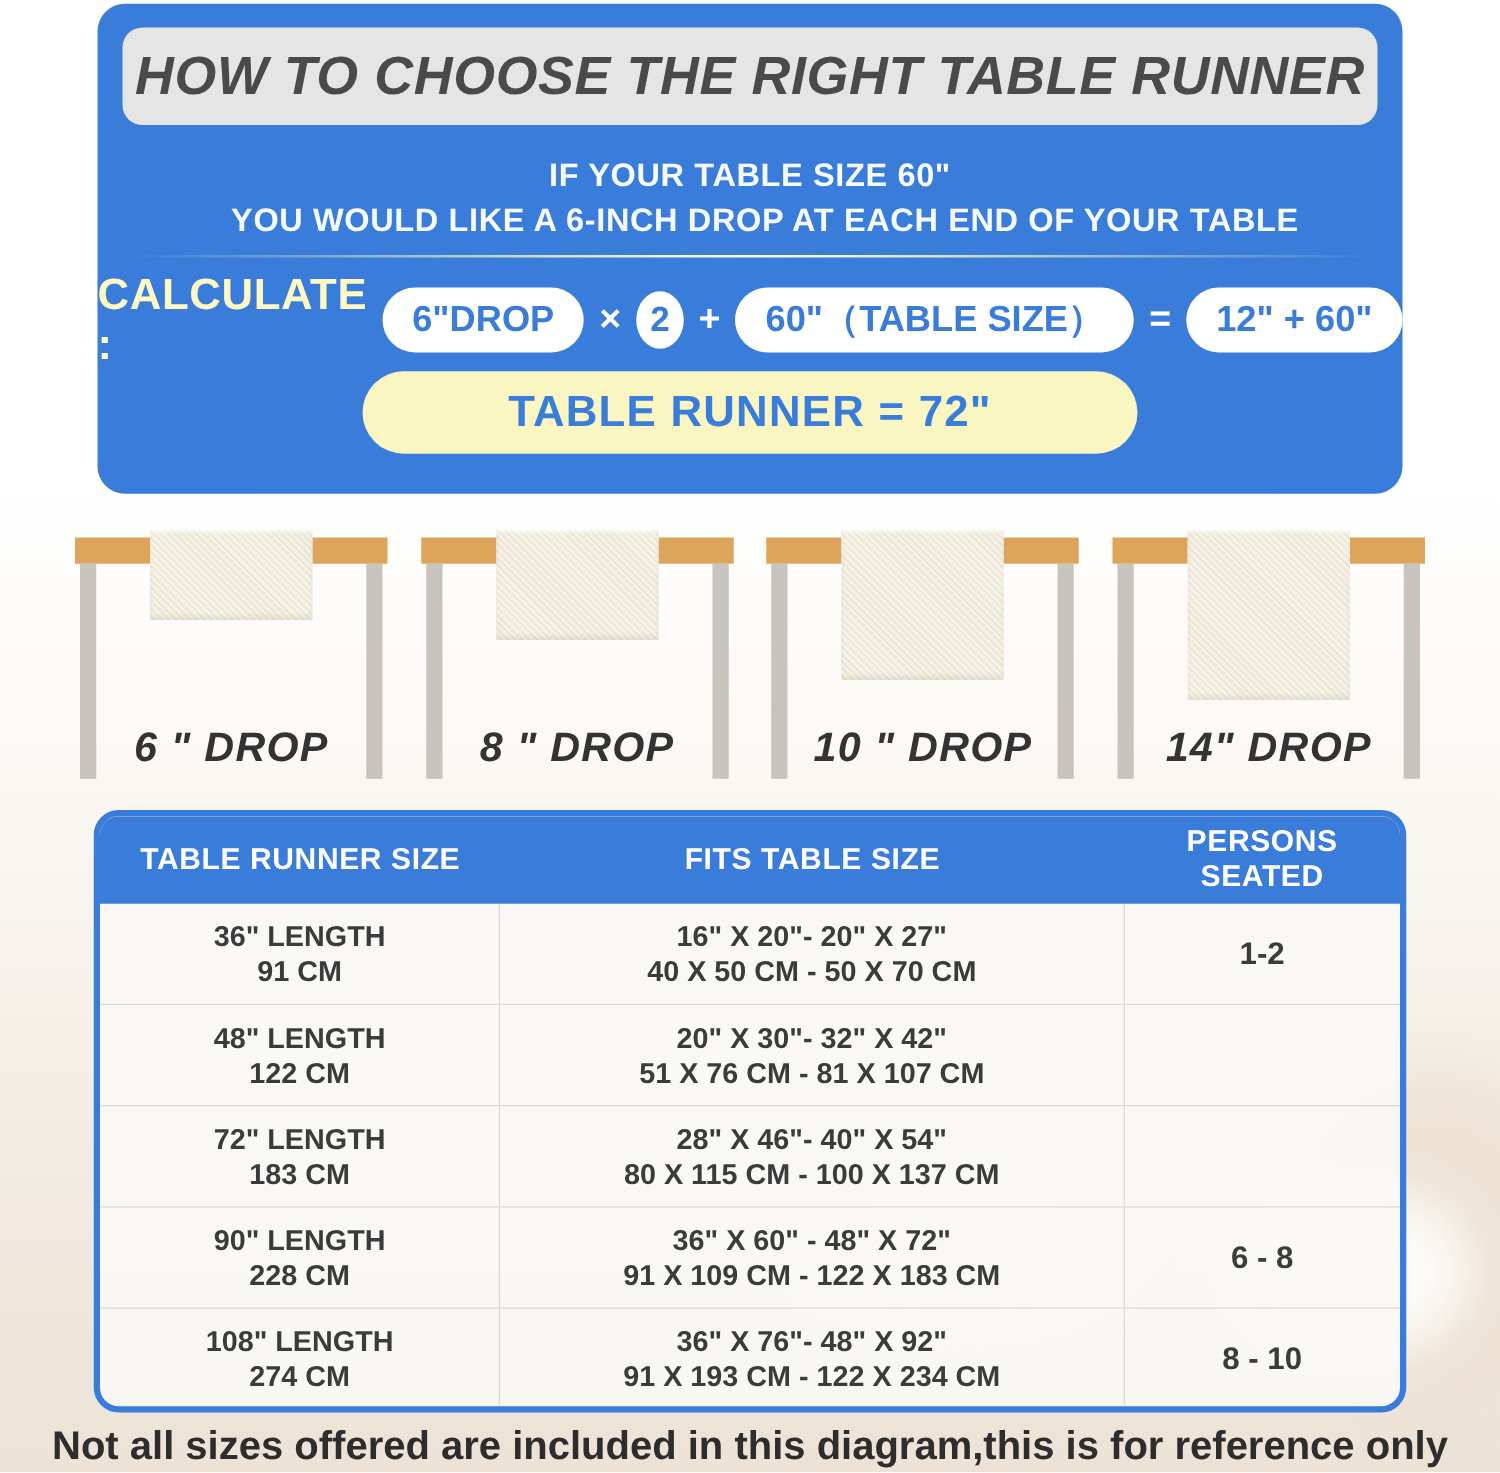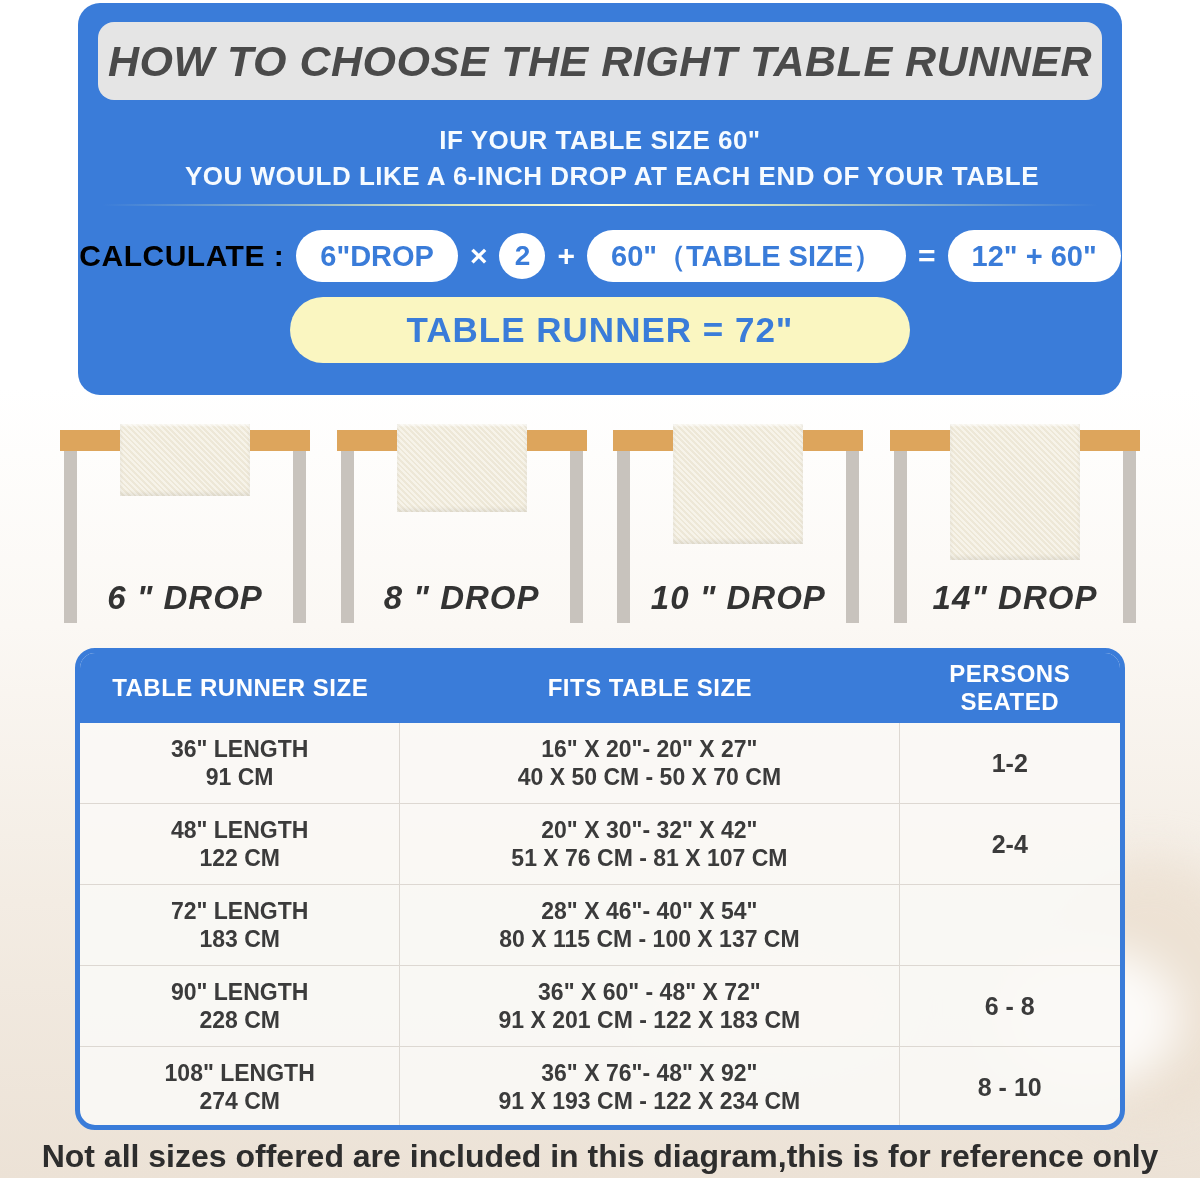--- a/index.html
+++ b/index.html
@@ -23,21 +23,21 @@
     letter-spacing:0.5px;white-space:nowrap;}
   .intro-line{position:absolute;left:0;width:100%;text-align:center;color:#f6fbff;
     font-weight:700;font-size:26px;letter-spacing:0.5px;}
   .intro-1{top:122px;}
   .intro-2{top:158px;padding-left:12px;}
   .glow-line{position:absolute;left:24px;right:24px;top:201px;height:2px;
     background:linear-gradient(90deg,rgba(243,248,186,0) 0%,rgba(243,248,186,0.85) 35%,
       #fdffda 50%,rgba(243,248,186,0.85) 65%,rgba(243,248,186,0) 100%);}
   .calc-row{position:absolute;left:0;top:224px;width:100%;height:58px;
     display:flex;align-items:center;justify-content:center;gap:12px;}
-  .calc-label{color:#000000;font-weight:800;font-size:30px;letter-spacing:0.5px;}
+  .calc-label{color:#fef9c3;font-weight:800;font-size:35px;letter-spacing:0.5px;}
   .pill{background:#ffffff;color:#3a7cd9;font-weight:800;font-size:29px;
     height:52px;line-height:52px;border-radius:26px;padding:0 24px;white-space:nowrap;}
   .op{color:#ffffff;font-weight:800;font-size:30px;}
   .mult-circle{background:#ffffff;color:#3a7cd9;font-weight:800;font-size:28px;
     width:46px;height:46px;border-radius:50%;text-align:center;line-height:46px;}
   .result-pill{position:absolute;left:50%;transform:translateX(-50%);top:294px;
     width:620px;height:66px;background:#faf6c1;border-radius:33px;
     display:flex;align-items:center;justify-content:center;}
   .result-pill span{color:#3a7cd9;font-weight:800;font-size:35px;letter-spacing:1px;}
 
@@ -169,42 +169,39 @@
     </div>
         <div class="size-row">
       <div class="cell c1">
         <span>48" LENGTH</span>
         <span>122 CM</span>
       </div>
       <div class="cell c2">
         <span>20" X 30"- 32" X 42"</span>
         <span>51 X 76 CM - 81 X 107 CM</span>
       </div>
-      <div class="cell c3">
-        <span>2-4</span>
-      </div>
     </div>
         <div class="size-row">
       <div class="cell c1">
         <span>72" LENGTH</span>
         <span>183 CM</span>
       </div>
       <div class="cell c2">
         <span>28" X 46"- 40" X 54"</span>
         <span>80 X 115 CM - 100 X 137 CM</span>
       </div>
     </div>
         <div class="size-row">
       <div class="cell c1">
         <span>90" LENGTH</span>
         <span>228 CM</span>
       </div>
       <div class="cell c2">
         <span>36" X 60" - 48" X 72"</span>
-        <span>91 X 201 CM - 122 X 183 CM</span>
+        <span>91 X 109 CM - 122 X 183 CM</span>
       </div>
       <div class="cell c3">
         <span>6 - 8</span>
       </div>
     </div>
         <div class="size-row">
       <div class="cell c1">
         <span>108" LENGTH</span>
         <span>274 CM</span>
       </div>

